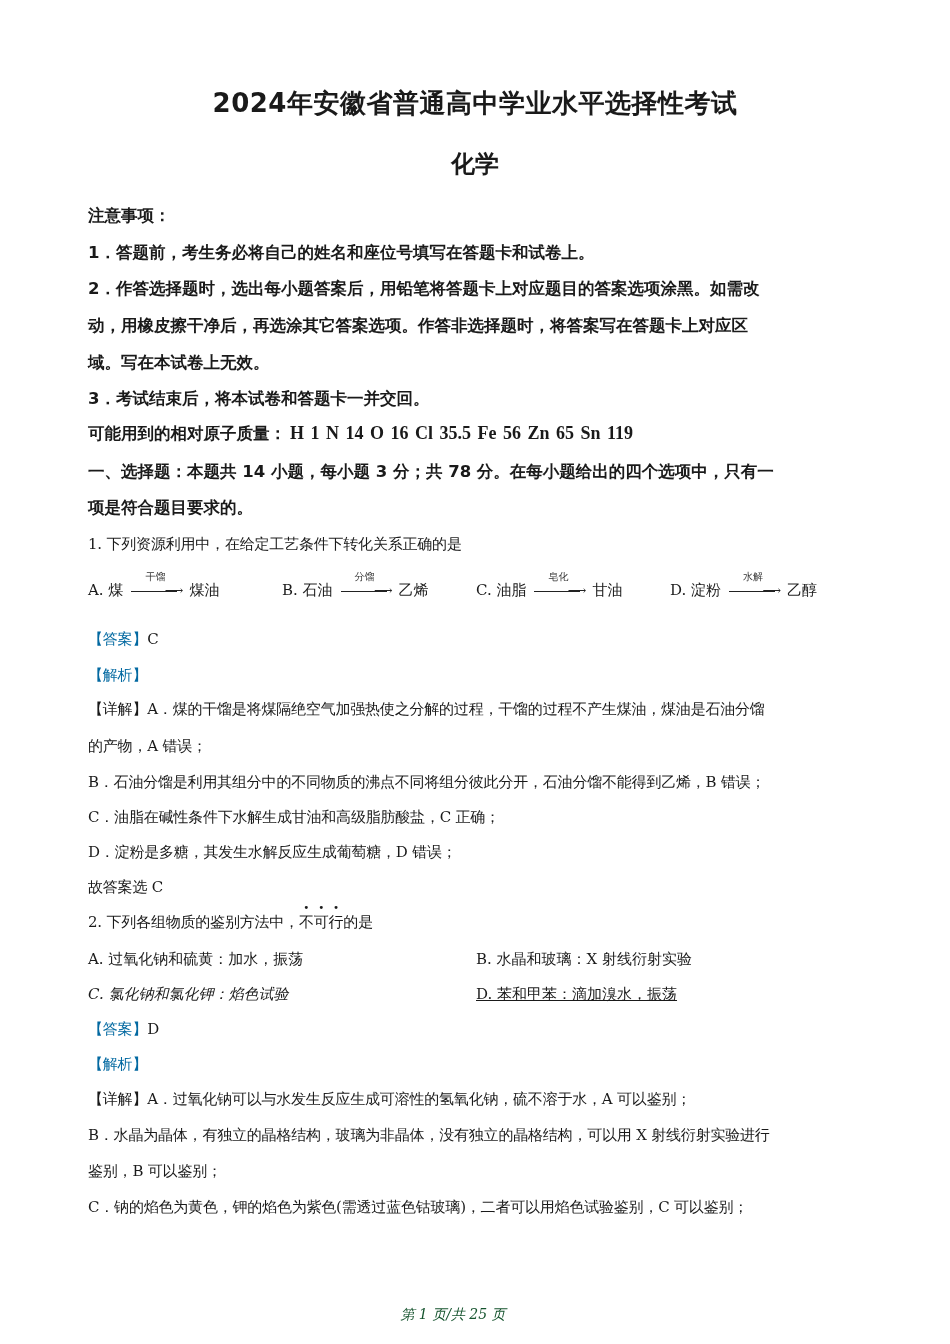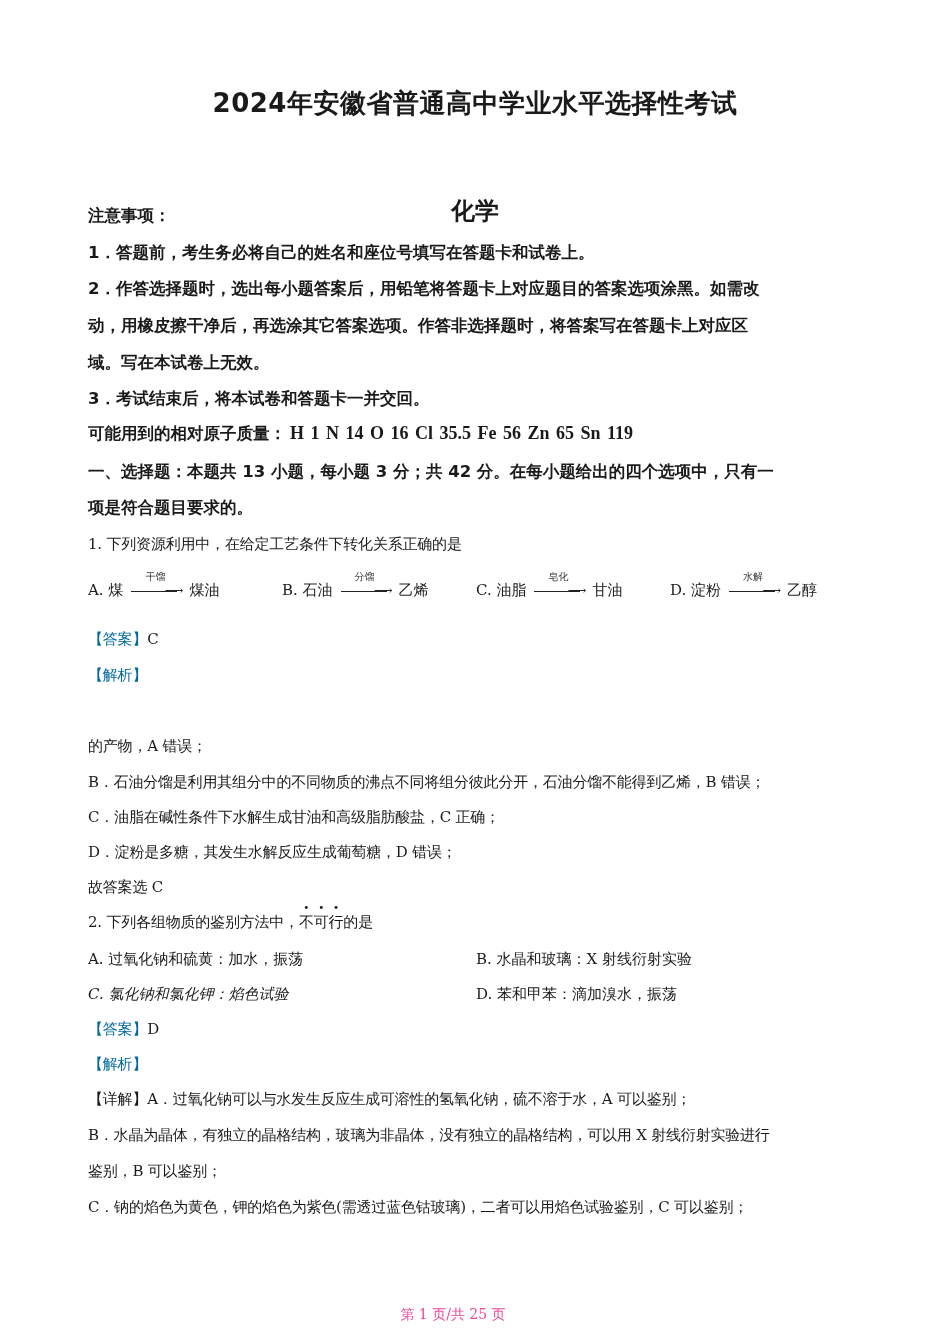--- a/index.html
+++ b/index.html
@@ -32,21 +32,20 @@
       letter-spacing: 0.5px;
     }
     .subtitle {
       position: absolute;
       left: 0; width: 950px;
       top: 148px;
       text-align: center;
       font-family: "DejaVu Sans", "Liberation Sans", sans-serif;
       font-weight: bold;
       font-size: 24px;
-      margin-top: 47px;
     }
     .line {
       position: absolute;
       left: 88px;
       white-space: nowrap;
     }
     .bold {
       font-family: "DejaVu Sans", "Liberation Sans", sans-serif;
       font-weight: bold;
       font-size: 16.5px;
@@ -112,21 +111,22 @@
       font-size: 16px;
       font-weight: bold;
       line-height: 1;
     }
     .footer {
       position: absolute;
       left: 0; width: 906px;
       top: 1306px;
       text-align: center;
       font-size: 14px;
-      color: #ec4899;
+      color: #14532d;
+      font-style: italic;
     }
   </style>
 </head>
 <body>
 
 <div class="page">
 
   <div class="title">2024年安徽省普通高中学业水平选择性考试</div>
   <div class="subtitle">化学</div>
 
@@ -134,21 +134,21 @@
   <div class="line bold" style="top:242px;">1．答题前，考生务必将自己的姓名和座位号填写在答题卡和试卷上。</div>
   <div class="line bold" style="top:278px;">2．作答选择题时，选出每小题答案后，用铅笔将答题卡上对应题目的答案选项涂黑。如需改</div>
   <div class="line bold" style="top:315px;">动，用橡皮擦干净后，再选涂其它答案选项。作答非选择题时，将答案写在答题卡上对应区</div>
   <div class="line bold" style="top:352px;">域。写在本试卷上无效。</div>
   <div class="line bold" style="top:388px;">3．考试结束后，将本试卷和答题卡一并交回。</div>
 
   <div class="line bold" style="top:423px;">
     <span>可能用到的相对原子质量：</span><span class="masses">H 1  N 14  O 16  Cl 35.5  Fe 56  Zn 65  Sn 119</span>
   </div>
 
-  <div class="line bold" style="top:461px;">一、选择题：本题共 13 小题，每小题 3 分；共 42 分。在每小题给出的四个选项中，只有一</div>
+  <div class="line bold" style="top:461px;">一、选择题：本题共 14 小题，每小题 3 分；共 78 分。在每小题给出的四个选项中，只有一</div>
   <div class="line bold" style="top:497px;">项是符合题目要求的。</div>
 
   <div class="line reg" style="top:535px;">1. 下列资源利用中，在给定工艺条件下转化关系正确的是</div>
 
   <div class="opt" style="left:88px; top:581px;">
     <span>A. 煤</span><span class="arrow"><span class="cond">干馏</span><span class="shaft"></span><span class="head">⟶</span></span><span>煤油</span>
   </div>
   <div class="opt" style="left:282px; top:581px;">
     <span>B. 石油</span><span class="arrow"><span class="cond">分馏</span><span class="shaft"></span><span class="head">⟶</span></span><span>乙烯</span>
   </div>
@@ -156,34 +156,37 @@
     <span>C. 油脂</span><span class="arrow"><span class="cond">皂化</span><span class="shaft"></span><span class="head">⟶</span></span><span>甘油</span>
   </div>
   <div class="opt" style="left:670px; top:581px;">
     <span>D. 淀粉</span><span class="arrow"><span class="cond">水解</span><span class="shaft"></span><span class="head">⟶</span></span><span>乙醇</span>
   </div>
 
   <div class="line reg" style="top:630px;">
     <span class="blue">【答案】</span><span>C</span>
   </div>
   <div class="line reg blue" style="top:666px;">【解析】</div>
+  <div class="line reg" style="top:700px;">
+    <span>【详解】</span><span>A．煤的干馏是将煤隔绝空气加强热使之分解的过程，干馏的过程不产生煤油，煤油是石油分馏</span>
+  </div>
   <div class="line reg" style="top:737px;">的产物，A 错误；</div>
   <div class="line reg" style="top:773px;">B．石油分馏是利用其组分中的不同物质的沸点不同将组分彼此分开，石油分馏不能得到乙烯，B 错误；</div>
   <div class="line reg" style="top:808px;">C．油脂在碱性条件下水解生成甘油和高级脂肪酸盐，C 正确；</div>
   <div class="line reg" style="top:843px;">D．淀粉是多糖，其发生水解反应生成葡萄糖，D 错误；</div>
   <div class="line reg" style="top:878px;">故答案选 C</div>
 
   <div class="line reg" style="top:913px;">
     <span>2. 下列各组物质的鉴别方法中，</span><span class="emph">不</span><span class="emph">可</span><span class="emph">行</span><span>的是</span>
   </div>
 
   <div class="opt" style="left:88px; top:950px;">A. 过氧化钠和硫黄：加水，振荡</div>
   <div class="opt" style="left:476px; top:950px;">B. 水晶和玻璃：X 射线衍射实验</div>
   <div class="opt" style="left:88px; top:985px;font-style:italic;">C. 氯化钠和氯化钾：焰色试验</div>
-  <div class="opt" style="left:476px; top:985px;">D. 苯和甲苯：滴加溴水，振荡</div>
+  <div class="opt" style="left:476px; top:985px;text-decoration:underline;">D. 苯和甲苯：滴加溴水，振荡</div>
 
   <div class="line reg" style="top:1020px;">
     <span class="blue">【答案】</span><span>D</span>
   </div>
   <div class="line reg blue" style="top:1055px;">【解析】</div>
   <div class="line reg" style="top:1126px;">B．水晶为晶体，有独立的晶格结构，玻璃为非晶体，没有独立的晶格结构，可以用 X 射线衍射实验进行</div>
   <div class="line reg" style="top:1090px;">
     <span>【详解】</span><span>A．过氧化钠可以与水发生反应生成可溶性的氢氧化钠，硫不溶于水，A 可以鉴别；</span>
   </div>
   <div class="line reg" style="top:1162px;">鉴别，B 可以鉴别；</div>

